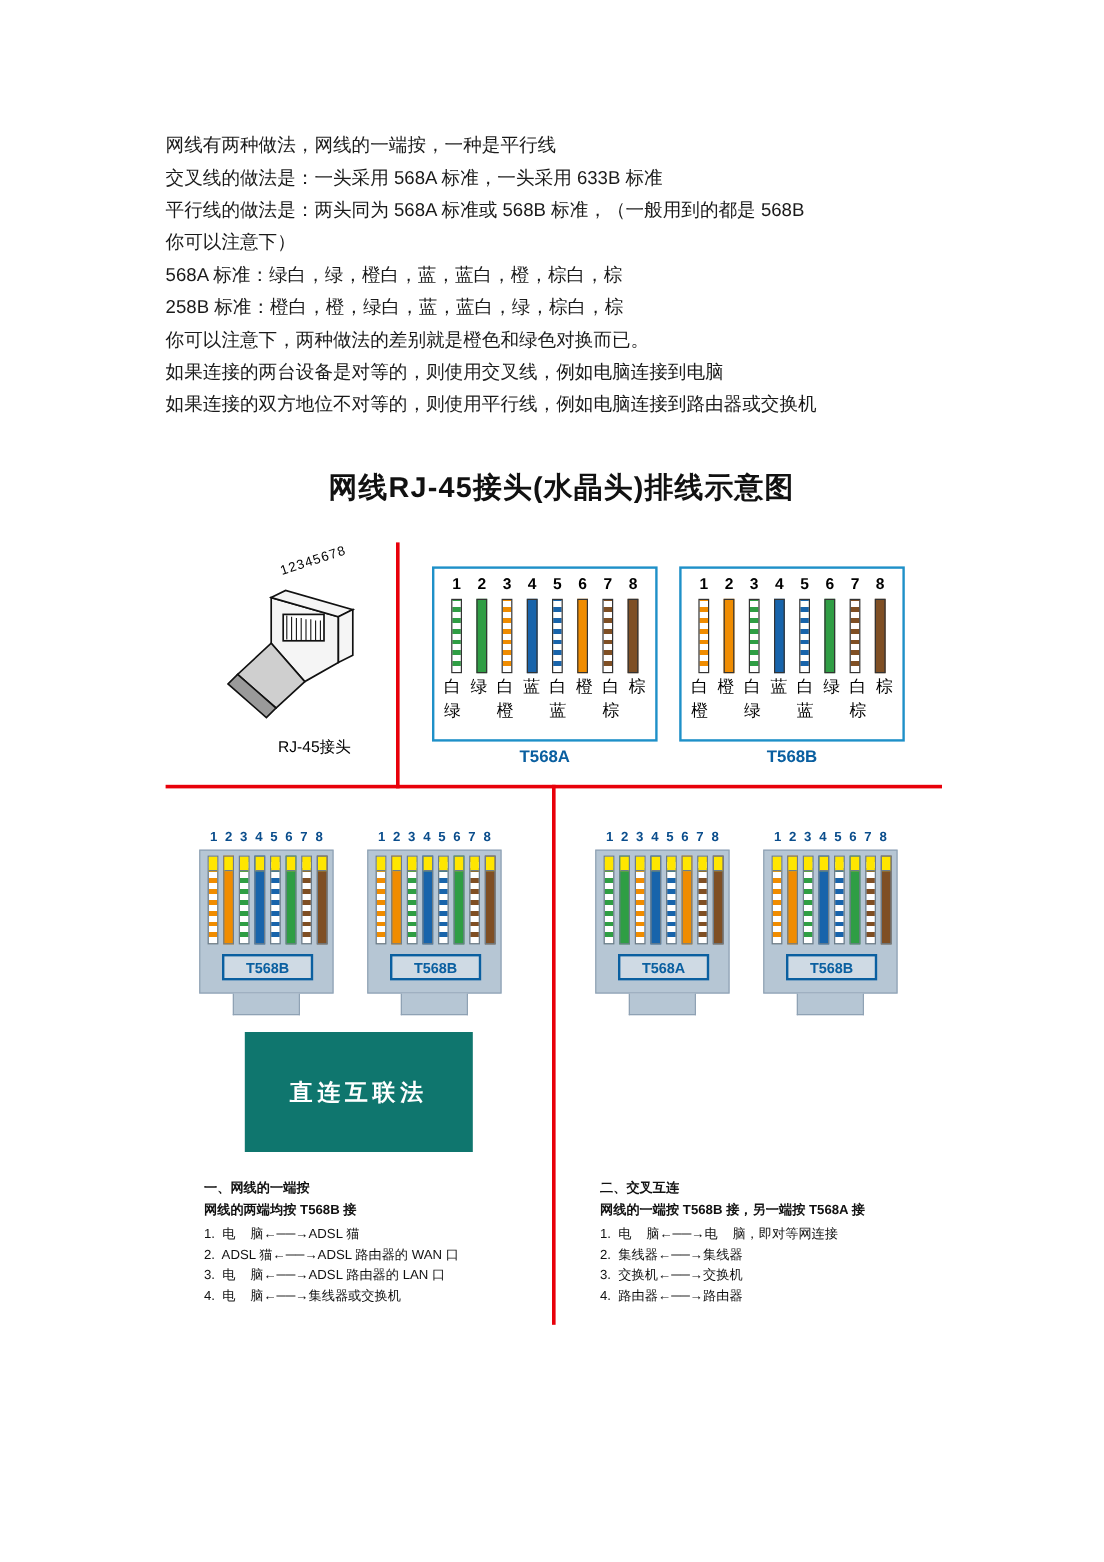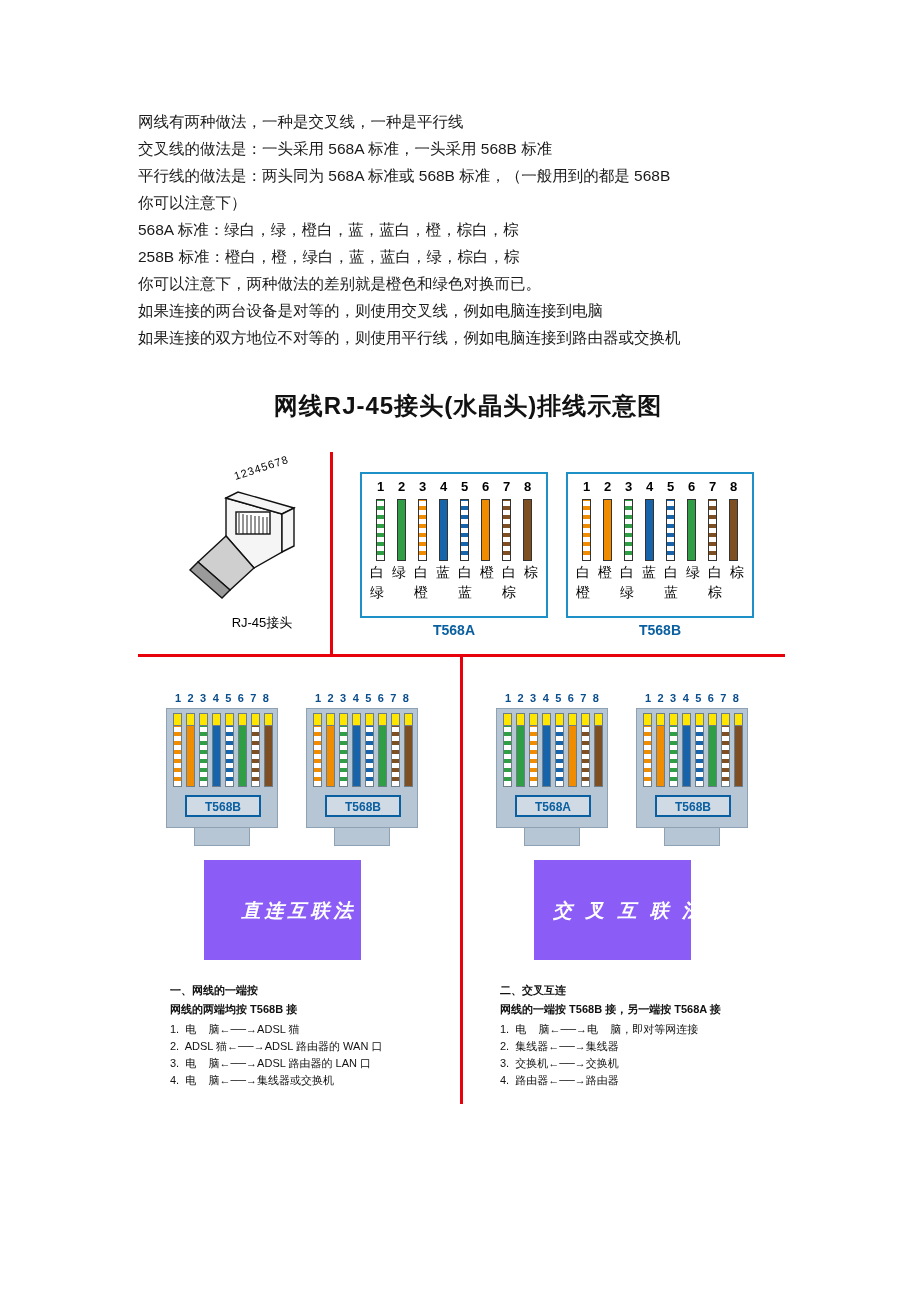--- a/index.html
+++ b/index.html
@@ -264,24 +264,23 @@
     background: #b6c6d4;
     border: 1px solid #8fa2b4;
     border-top: none;
     box-sizing: border-box;
   }
 
   .cable {
     position: absolute;
     left: 56px;
     top: 190px;
-    width: 157px;
+    width: 190px;
     height: 100px;
-    background: #8b5cf6;
-    font-style: italic;
+    background: #0f766e;
   }
   .cable-label {
     position: absolute;
     left: 0; top: 38px;
     width: 190px;
     text-align: center;
     font-size: 19px;
     font-weight: bold;
     color: #fff;
     letter-spacing: 4px;
@@ -303,22 +302,22 @@
   .notes .n-sub {
     font-weight: bold;
     margin-bottom: 3px;
   }
   .notes .n-item { white-space: pre; }
 </style>
 </head>
 <body>
 
 <div class="intro">
-  <p>网线有两种做法，一种是交叉线，一种是平行线</p>
-  <p>交叉线的做法是：一头采用 568A 标准，一头采用 568B 标准</p>
+  <p>网线有两种做法，网线的一端按，一种是平行线</p>
+  <p>交叉线的做法是：一头采用 568A 标准，一头采用 633B 标准</p>
   <p>平行线的做法是：两头同为 568A 标准或 568B 标准，（一般用到的都是 568B</p>
   <p>你可以注意下）</p>
   <p>568A 标准：绿白，绿，橙白，蓝，蓝白，橙，棕白，棕</p>
   <p>258B 标准：橙白，橙，绿白，蓝，蓝白，绿，棕白，棕</p>
   <p>你可以注意下，两种做法的差别就是橙色和绿色对换而已。</p>
   <p>如果连接的两台设备是对等的，则使用交叉线，例如电脑连接到电脑</p>
   <p>如果连接的双方地位不对等的，则使用平行线，例如电脑连接到路由器或交换机</p>
 </div>
 
 <div class="figure">
@@ -631,23 +630,20 @@
                 <div class="tip"></div>
               </div>
           </div>
           <div class="conn-tag">T568B</div>
         </div>
         <div class="conn-neck"></div>
       </div>
 
     </div>
 
-    <div class="cable">
-      <div class="cable-label">交 叉 互 联 法</div>
-    </div>
 
     <div class="notes">
       <div class="n-title">二、交叉互连</div>
       <div class="n-sub">网线的一端按 T568B 接，另一端按 T568A 接</div>
       <div class="n-item">1.  电    脑←──→电    脑，即对等网连接</div>
       <div class="n-item">2.  集线器←──→集线器</div>
       <div class="n-item">3.  交换机←──→交换机</div>
       <div class="n-item">4.  路由器←──→路由器</div>
     </div>
   </div>

